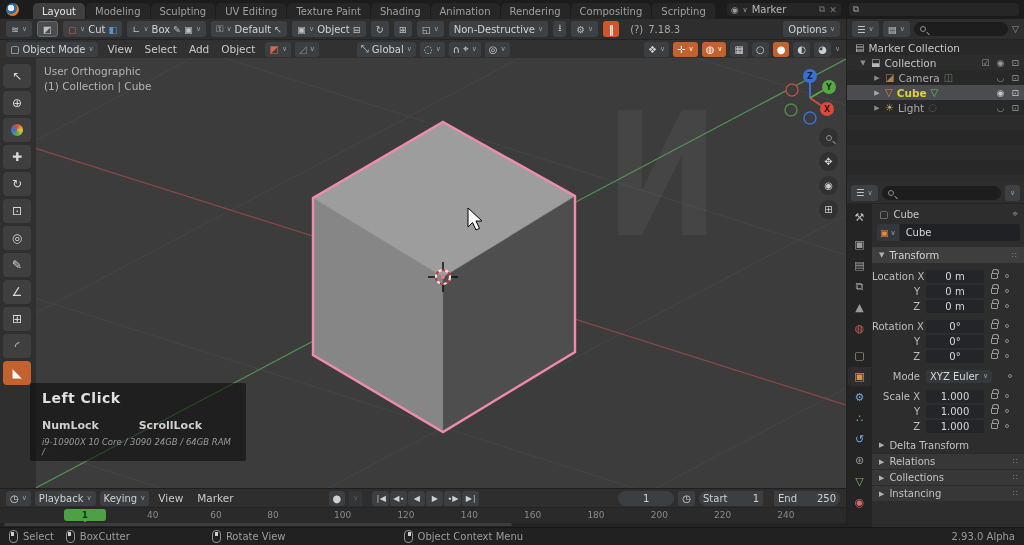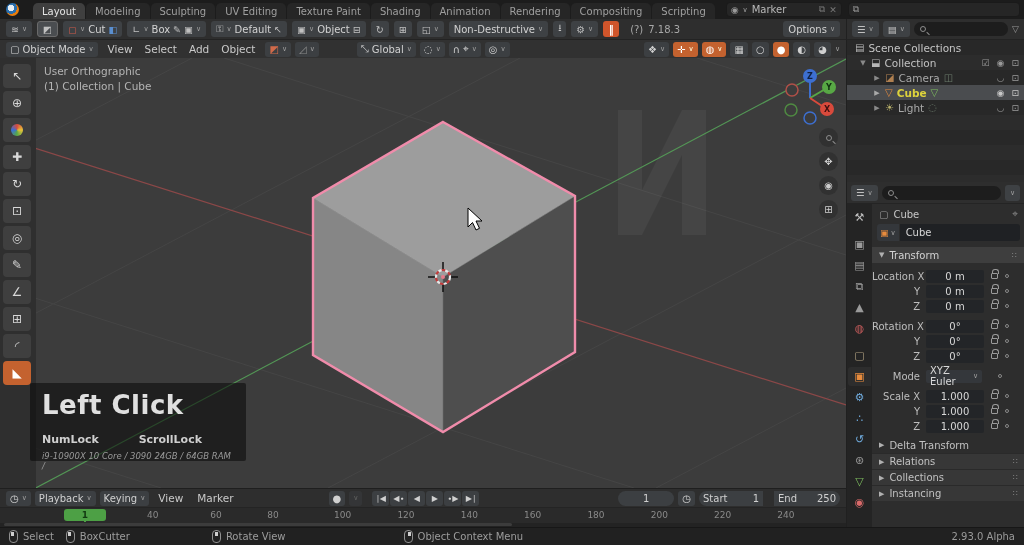--- a/index.html
+++ b/index.html
@@ -36,21 +36,21 @@
 
 #viewport{position:absolute;left:0;top:58px;width:846px;height:430px;background:#3c3c3c;overflow:hidden}
 #toolstrip{position:absolute;left:0;top:0;width:36px;height:430px;background:#2f2f2f}
 #tools{position:absolute;left:3px;top:6px;display:flex;flex-direction:column;gap:3px}
 .tool{width:28px;height:24px;background:#3f3f3f;border-radius:4px;display:flex;align-items:center;justify-content:center;color:#d8d8d8;font-size:12px}
 .tool.active{background:#c4622f;color:#fff}
 .tool.multi span{width:12px;height:12px;border-radius:50%;background:conic-gradient(#d84a3c,#e8c23a,#58a845,#3a6fd8,#d84a3c)}
 #vp-label{position:absolute;left:44px;top:6px;color:#b4b4b4;font-size:10.5px;line-height:15px}
 
 #keycast{position:absolute;left:30px;top:325px;width:216px;height:78px;background:rgba(8,8,8,.55);border-radius:2px;padding:7px 12px}
-#keycast .big{font-size:26px;font-weight:bold;color:#e0e0e0;letter-spacing:.5px}
+#keycast .big{font-size:14px;font-weight:bold;color:#e0e0e0;letter-spacing:.5px}
 #keycast .locks{display:flex;justify-content:space-between;margin-top:13px;font-weight:bold;font-size:11px;color:#cfcfcf;width:160px}
 #keycast .spec{margin-top:5px;font-size:8.5px;font-style:italic;color:#9a9a9a}
 
 #navbtns{position:absolute;right:8px;top:70px;display:flex;flex-direction:column;gap:5px;align-items:center}
 .navb{width:19px;height:19px;border-radius:50%;background:rgba(46,46,46,.75);color:#cfcfcf;display:flex;align-items:center;justify-content:center;font-size:10px}
 
 #outliner{position:absolute;left:846px;top:40px;width:178px;height:142px;background:#282828;border-left:1px solid #202020;
  background-image:repeating-linear-gradient(#282828 0 15px,#2c2c2c 15px 30px)}
 .orow{height:15px;display:flex;align-items:center;gap:4px;padding:0 4px;position:relative;font-size:10.5px;color:#a9a9a9}
 .orow .tw{width:8px;color:#8a8a8a;font-size:7px;text-align:center}
@@ -72,21 +72,21 @@
 .panelhdr{height:16px;background:#3e3e3e;display:flex;align-items:center;gap:5px;padding:0 7px;color:#d2d2d2;margin-top:6px}
 .panelhdr .grip{margin-left:auto;color:#8a8a8a;font-size:8px;letter-spacing:1px}
 .tw2{font-size:7px;color:#b0b0b0}
 .tgroup{margin-top:6px}
 .trow{height:14px;display:flex;align-items:center;margin-bottom:1px}
 .tlabel{width:54px;text-align:right;color:#bdbdbd;padding-right:6px;white-space:nowrap}
 .tfield{width:58px;height:13px;background:#232528;border-radius:2px;color:#d8d8d8;display:flex;align-items:center;justify-content:center}
 .lock{width:7px;height:6px;border:1px solid #9a9a9a;border-radius:1px;position:relative;margin-left:7px}
 .lock:before{content:"";position:absolute;width:5px;height:4px;border:1px solid #9a9a9a;border-bottom:none;border-radius:3px 3px 0 0;left:0;top:-5px}
 .adot{width:4px;height:4px;border:1px solid #8a8a8a;border-radius:50%;margin-left:7px}
-.moderow .tfield{width:56px;background:#34373b;justify-content:space-between;padding:0 4px}
+.moderow .tfield{width:66px;background:#34373b;justify-content:space-between;padding:0 4px}
 .subhdr{height:16px;display:flex;align-items:center;gap:5px;padding:0 7px;color:#c2c2c2;background:#373737;border-top:1px solid #2a2a2a}
 .subhdr .grip{margin-left:auto;color:#888;font-size:8px}
 .deltahdr{background:transparent;border-top:none;margin-top:4px}
 
 #timeline{position:absolute;left:0;top:488px;width:846px;height:39px;background:#2a2a2a;border-top:1px solid #1f1f1f}
 #tl-hdr{height:18px;background:#2e2e2e;display:flex;align-items:center;gap:4px;padding:0 6px;font-size:10px}
 #tl-hdr .menu{padding:0 5px;line-height:18px}
 .transport{display:flex;gap:1px}
 .transport .vhb{width:17px;justify-content:center;font-size:8px}
 #ruler{position:relative;height:15px;background:#2a2a2a;border-top:1px solid #242424;overflow:hidden}
@@ -397,21 +397,21 @@
       <span>NumLock</span>
       <span>ScrollLock</span>
     </div>
     <div class="spec">i9-10900X 10 Core / 3090 24GB / 64GB RAM /</div>
   </div>
 </div>
 
 <div id="outliner">
   <div class="orow" style="color:#c6c6c6">
     <span class="oic" style="color:#b8b8b8;margin-left:4px">▤</span>
-    <span>Scene Collections</span>
+    <span>Marker Collection</span>
   </div>
   <div class="orow" style="color:#c2c2c2">
     <span class="tw" style="margin-left:8px">▼</span>
     <span class="oic" style="color:#b8b8b8">⬓</span>
     <span>Collection</span>
     <span class="ricons">
       <span>☑</span>
       <span>◉</span>
       <span>⊡</span>
     </span>

